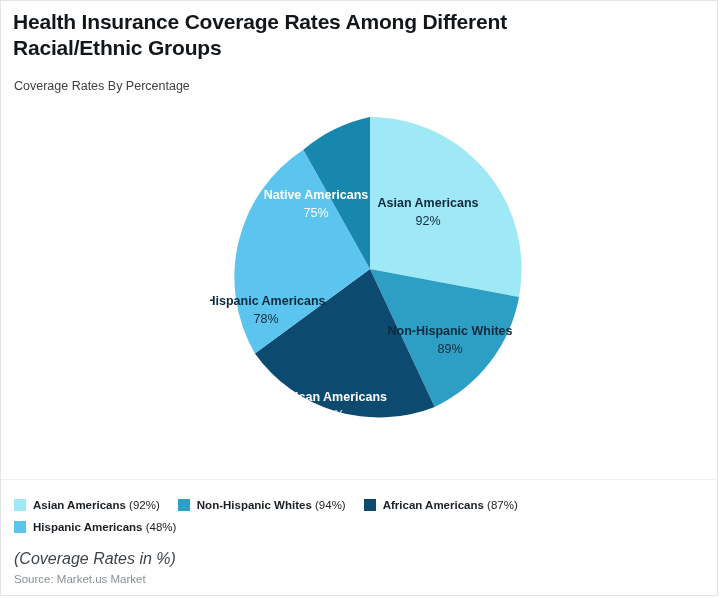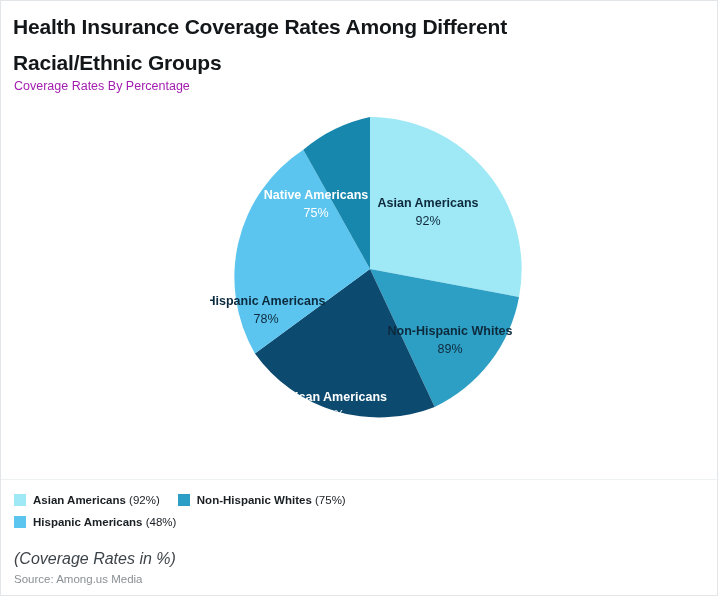--- a/index.html
+++ b/index.html
@@ -23,30 +23,30 @@
     border: 1px solid #e3e6e8;
     box-sizing: border-box;
   }
   .title {
     position: absolute;
     left: 12px;
     top: 8px;
     width: 620px;
     font-size: 21px;
     font-weight: bold;
-    line-height: 36px;
+    line-height: 26px;
     letter-spacing: -0.2px;
     color: #13171a;
   }
   .subtitle {
     position: absolute;
     left: 13px;
     top: 78px;
     font-size: 12.5px;
-    color: #a21caf;
+    color: #404040;
   }
   .chart-area {
     position: absolute;
     left: 0;
     top: 100px;
     width: 718px;
     height: 360px;
   }
   .pie-wrap {
     position: absolute;
@@ -76,21 +76,21 @@
     fill: #0d2a3d;
   }
   .legend {
     position: absolute;
     left: 13px;
     top: 488px;
     width: 690px;
   }
   .legend-row {
     display: flex;
-    align-items: center;
+    align-items: flex-end;
     height: 22px;
   }
   .legend-item {
     display: flex;
     align-items: center;
     margin-right: 18px;
     white-space: nowrap;
   }
   .legend-swatch {
     width: 12px;
@@ -173,27 +173,31 @@
   <div class="divider"></div>
 
   <div class="legend">
     <div class="legend-row">
       <div class="legend-item">
         <span class="legend-swatch" style="background:#9fe8f5"></span>
         <span class="legend-text"><span>Asian Americans</span> <span class="pct">(92%)</span></span>
       </div>
       <div class="legend-item">
         <span class="legend-swatch" style="background:#2e9fc4"></span>
-        <span class="legend-text"><span>Non-Hispanic Whites</span> <span class="pct">(75%)</span></span>
+        <span class="legend-text"><span>Non-Hispanic Whites</span> <span class="pct">(94%)</span></span>
+      </div>
+      <div class="legend-item">
+        <span class="legend-swatch" style="background:#0d4a70"></span>
+        <span class="legend-text"><span>African Americans</span> <span class="pct">(87%)</span></span>
       </div>
     </div>
     <div class="legend-row">
       <div class="legend-item">
         <span class="legend-swatch" style="background:#5cc5ef"></span>
         <span class="legend-text"><span>Hispanic Americans</span> <span class="pct">(48%)</span></span>
       </div>
     </div>
   </div>
 
   <div class="footnote">(Coverage Rates in %)</div>
-  <div class="source">Source: Among.us Media</div>
+  <div class="source">Source: Market.us Market</div>
 
 </div>
 
 </body></html>

